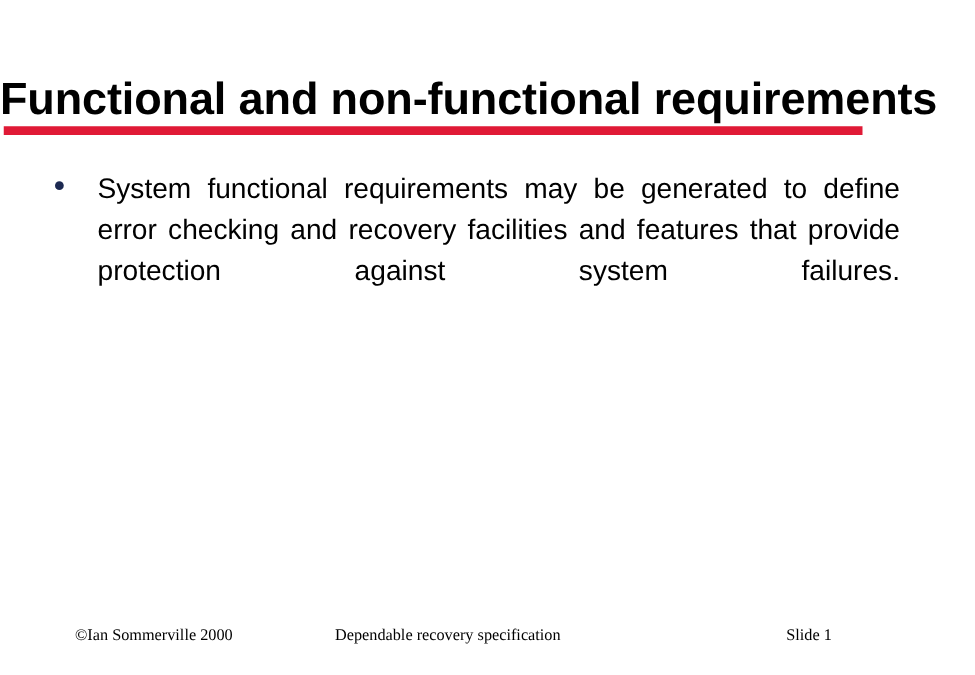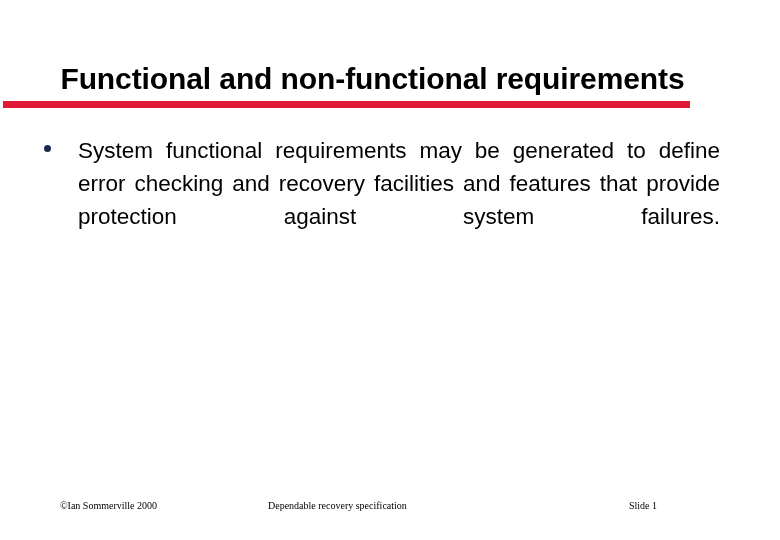--- a/index.html
+++ b/index.html
@@ -32,21 +32,21 @@
     height: 50px;
   }
 
   .slide-title {
     position: absolute;
     left: 0;
     top: 0;
     width: 745px;
     text-align: center;
     font-family: "Liberation Sans", sans-serif;
-    font-size: 30px;
+    font-size: 36px;
     font-weight: bold;
     color: #000000;
     letter-spacing: -0.1px;
     line-height: 34px;
     white-space: nowrap;
   }
 
   .title-rule {
     position: absolute;
     left: 3px;
@@ -107,21 +107,21 @@
     left: 0;
     bottom: 0;
     width: 780px;
     height: 40px;
   }
 
   .footer-item {
     position: absolute;
     top: 0;
     font-family: "Liberation Serif", serif;
-    font-size: 10px;
+    font-size: 13px;
     color: #000000;
     white-space: nowrap;
   }
 
   .footer-left   { left: 60px; }
   .footer-center { left: 268px; }
   .footer-right  { left: 629px; }
 </style>
 </head>
 <body>

